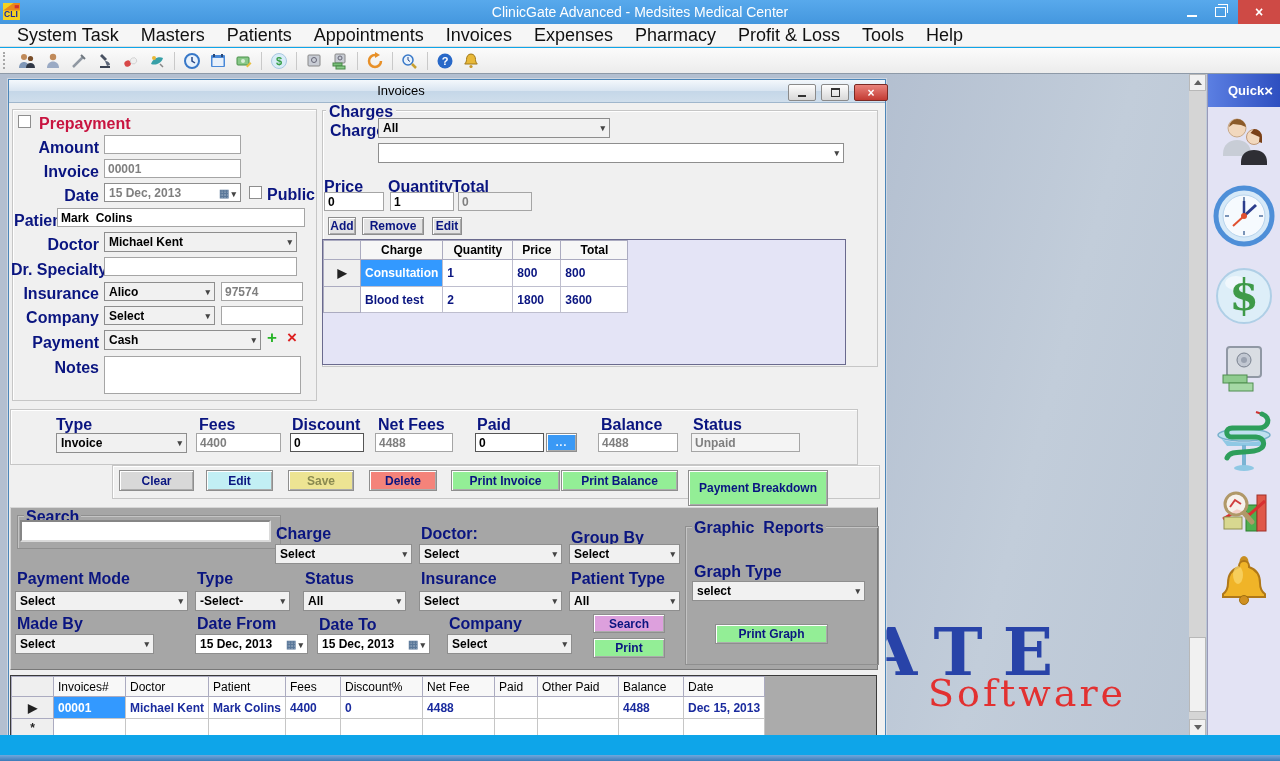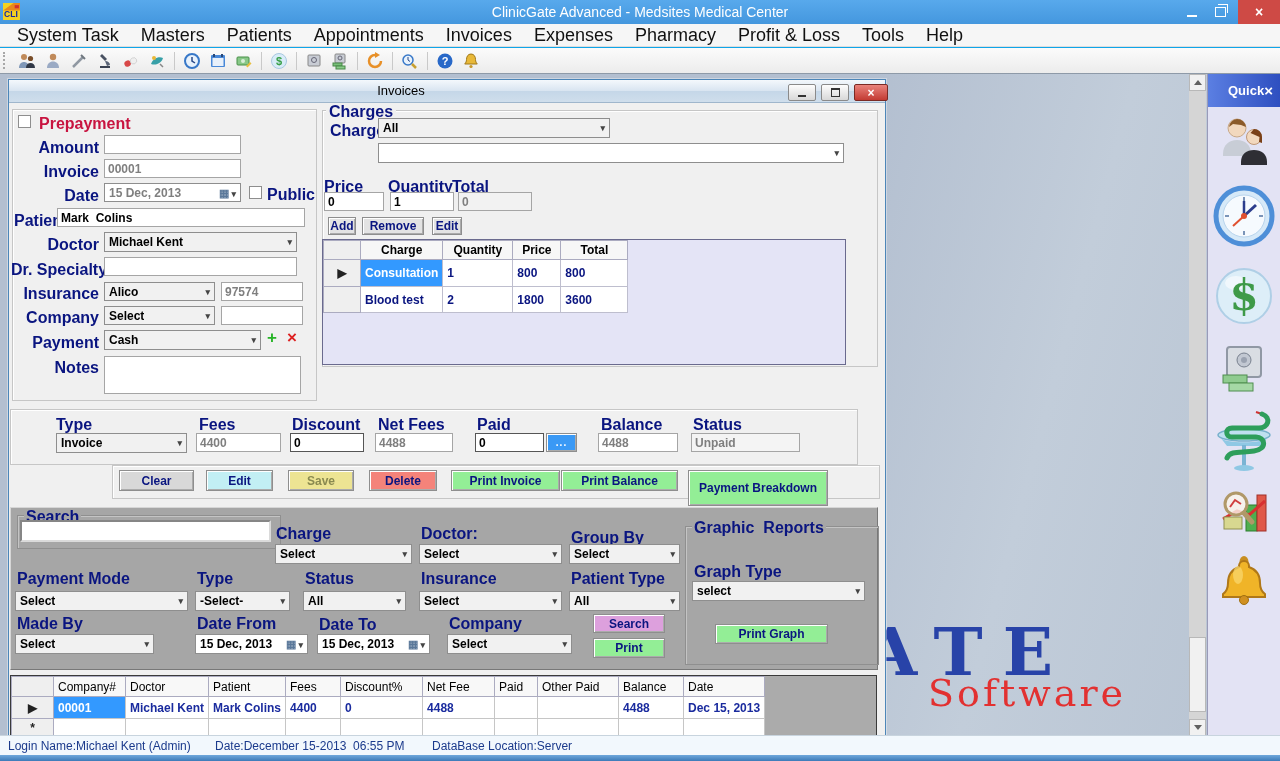--- a/index.html
+++ b/index.html
@@ -464,21 +464,21 @@
                 <col style="width:82px">
                 <col style="width:72px">
                 <col style="width:43px">
                 <col style="width:81px">
                 <col style="width:65px">
                 <col style="width:80px">
               </colgroup>
             <tbody>
                 <tr class="h" style="height:20px;">
               <td class="selc"></td>
-              <td>Company#</td>
+              <td>Invoices#</td>
               <td>Doctor</td>
               <td>Patient</td>
               <td>Fees</td>
               <td>Discount%</td>
               <td>Net Fee</td>
               <td>Paid</td>
               <td>Other Paid</td>
               <td>Balance</td>
               <td>Date</td>
             </tr>
@@ -581,19 +581,14 @@
         <span style="margin-top:12px;"><svg width="56" height="56" viewBox="0 0 56 56">
               <ellipse cx="28" cy="9" rx="4.5" ry="6" fill="#C88E20"></ellipse>
               <path d="M28 8c2.8 0 5 2 5 5v1c7 2.5 11 8 11 16 0 6 2 9 5 11v3H7v-3c3-2 5-5 5-11 0-8 4-13.5 11-16v-1c0-3 2.2-5 5-5z" fill="#F0B428" stroke="#B07818" stroke-width="2"></path>
               <ellipse cx="22" cy="22" rx="5" ry="9" fill="#FAD870" opacity=".7"></ellipse>
               <circle cx="28" cy="47" r="4.5" fill="#D09020" stroke="#A07010"></circle>
             </svg></span>
       </div>
     </aside>
   </div>
 
-  <footer class="statusbar">
-    <span style="left:8px;">Login Name:Michael Kent (Admin)</span>
-    <span style="left:215px;">Date:December 15-2013  06:55 PM</span>
-    <span style="left:432px;">DataBase Location:Server</span>
-  </footer>
   <div class="bluestrip"></div>
 </div>
 
 </body></html>

